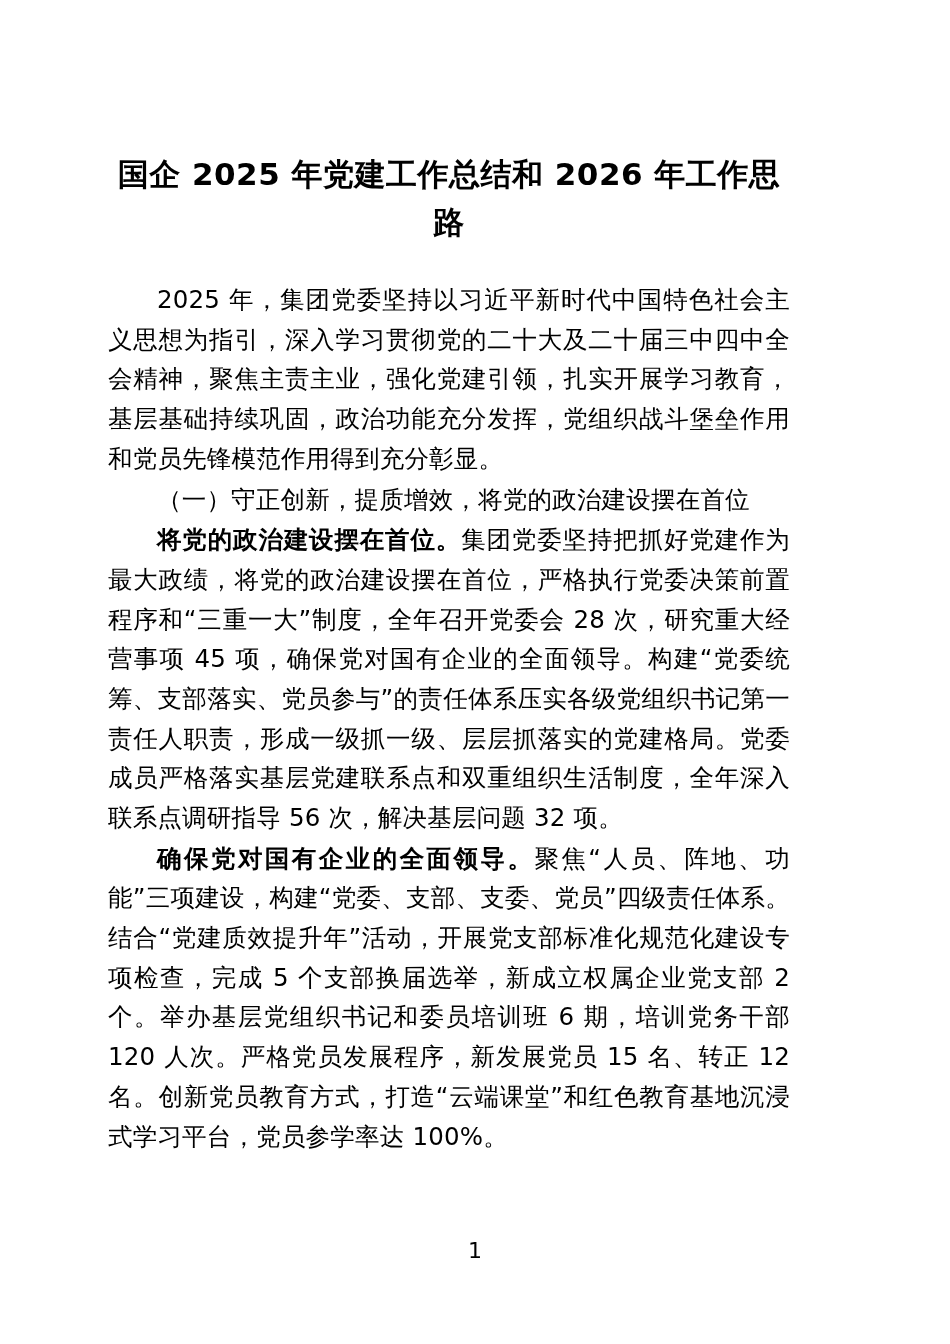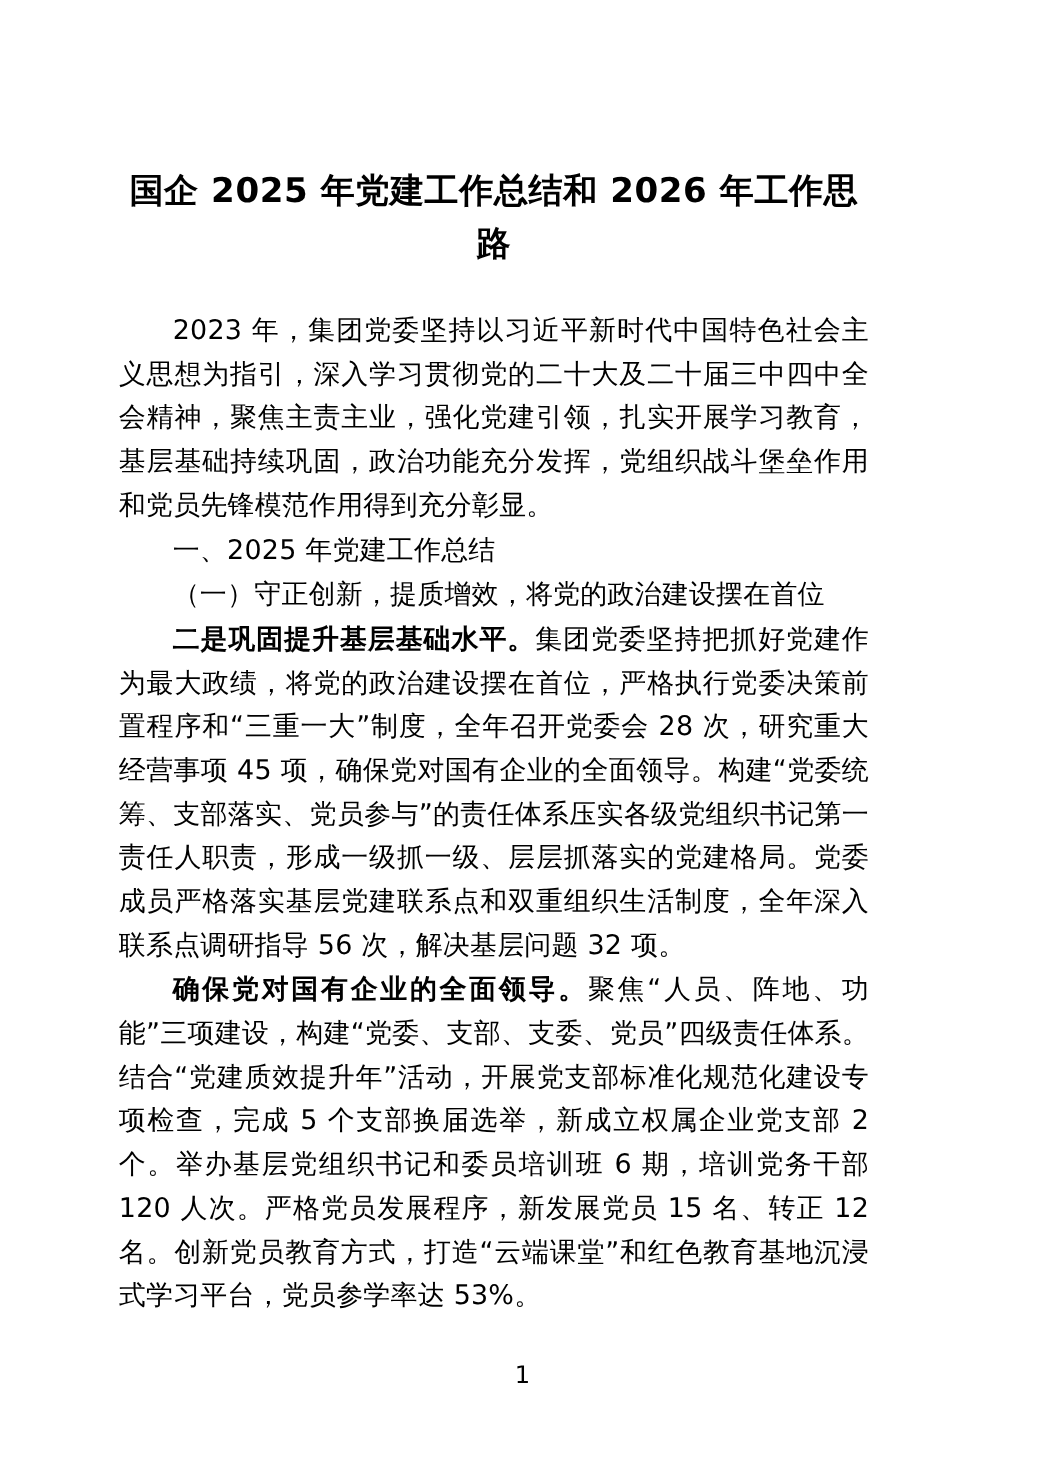--- a/index.html
+++ b/index.html
@@ -56,28 +56,27 @@
     line-height: 1;
   }
 </style>
 </head>
 <body>
 
 <div class="page">
 
   <h1 class="doc-title" id="title-el">国企 2025 年党建工作总结和 2026 年工作思路</h1>
 
-  <p class="para">2023 年，集团党委坚持以习近平新时代中国特色社会主义思想为指引，深入学习贯彻党的二十大及二十届三中四中全会精神，聚焦主责主业，强化党建引领，扎实开展学习教育，基层基础持续巩固，政治功能充分发挥，党组织战斗堡垒作用和党员先锋模范作用得到充分彰显。</p>
+  <p class="para">2025 年，集团党委坚持以习近平新时代中国特色社会主义思想为指引，深入学习贯彻党的二十大及二十届三中四中全会精神，聚焦主责主业，强化党建引领，扎实开展学习教育，基层基础持续巩固，政治功能充分发挥，党组织战斗堡垒作用和党员先锋模范作用得到充分彰显。</p>
 
-  <p class="para">一、2025 年党建工作总结</p>
 
   <p class="para">（一）守正创新，提质增效，将党的政治建设摆在首位</p>
 
   <p class="para">
-    <span class="lead-bold">二是巩固提升基层基础水平。</span><span>集团党委坚持把抓好党建作为最大政绩，将党的政治建设摆在首位，严格执行党委决策前置程序和“三重一大”制度，全年召开党委会 28 次，研究重大经营事项 45 项，确保党对国有企业的全面领导。构建“党委统筹、支部落实、党员参与”的责任体系压实各级党组织书记第一责任人职责，形成一级抓一级、层层抓落实的党建格局。党委成员严格落实基层党建联系点和双重组织生活制度，全年深入联系点调研指导 56 次，解决基层问题 32 项。</span>
+    <span class="lead-bold">将党的政治建设摆在首位。</span><span>集团党委坚持把抓好党建作为最大政绩，将党的政治建设摆在首位，严格执行党委决策前置程序和“三重一大”制度，全年召开党委会 28 次，研究重大经营事项 45 项，确保党对国有企业的全面领导。构建“党委统筹、支部落实、党员参与”的责任体系压实各级党组织书记第一责任人职责，形成一级抓一级、层层抓落实的党建格局。党委成员严格落实基层党建联系点和双重组织生活制度，全年深入联系点调研指导 56 次，解决基层问题 32 项。</span>
   </p>
 
   <p class="para">
-    <span class="lead-bold">确保党对国有企业的全面领导。</span><span>聚焦“人员、阵地、功能”三项建设，构建“党委、支部、支委、党员”四级责任体系。结合“党建质效提升年”活动，开展党支部标准化规范化建设专项检查，完成 5 个支部换届选举，新成立权属企业党支部 2 个。举办基层党组织书记和委员培训班 6 期，培训党务干部 120 人次。严格党员发展程序，新发展党员 15 名、转正 12 名。创新党员教育方式，打造“云端课堂”和红色教育基地沉浸式学习平台，党员参学率达 53%。</span>
+    <span class="lead-bold">确保党对国有企业的全面领导。</span><span>聚焦“人员、阵地、功能”三项建设，构建“党委、支部、支委、党员”四级责任体系。结合“党建质效提升年”活动，开展党支部标准化规范化建设专项检查，完成 5 个支部换届选举，新成立权属企业党支部 2 个。举办基层党组织书记和委员培训班 6 期，培训党务干部 120 人次。严格党员发展程序，新发展党员 15 名、转正 12 名。创新党员教育方式，打造“云端课堂”和红色教育基地沉浸式学习平台，党员参学率达 100%。</span>
   </p>
 
   <div class="page-number">1</div>
 </div>
 
 </body></html>

